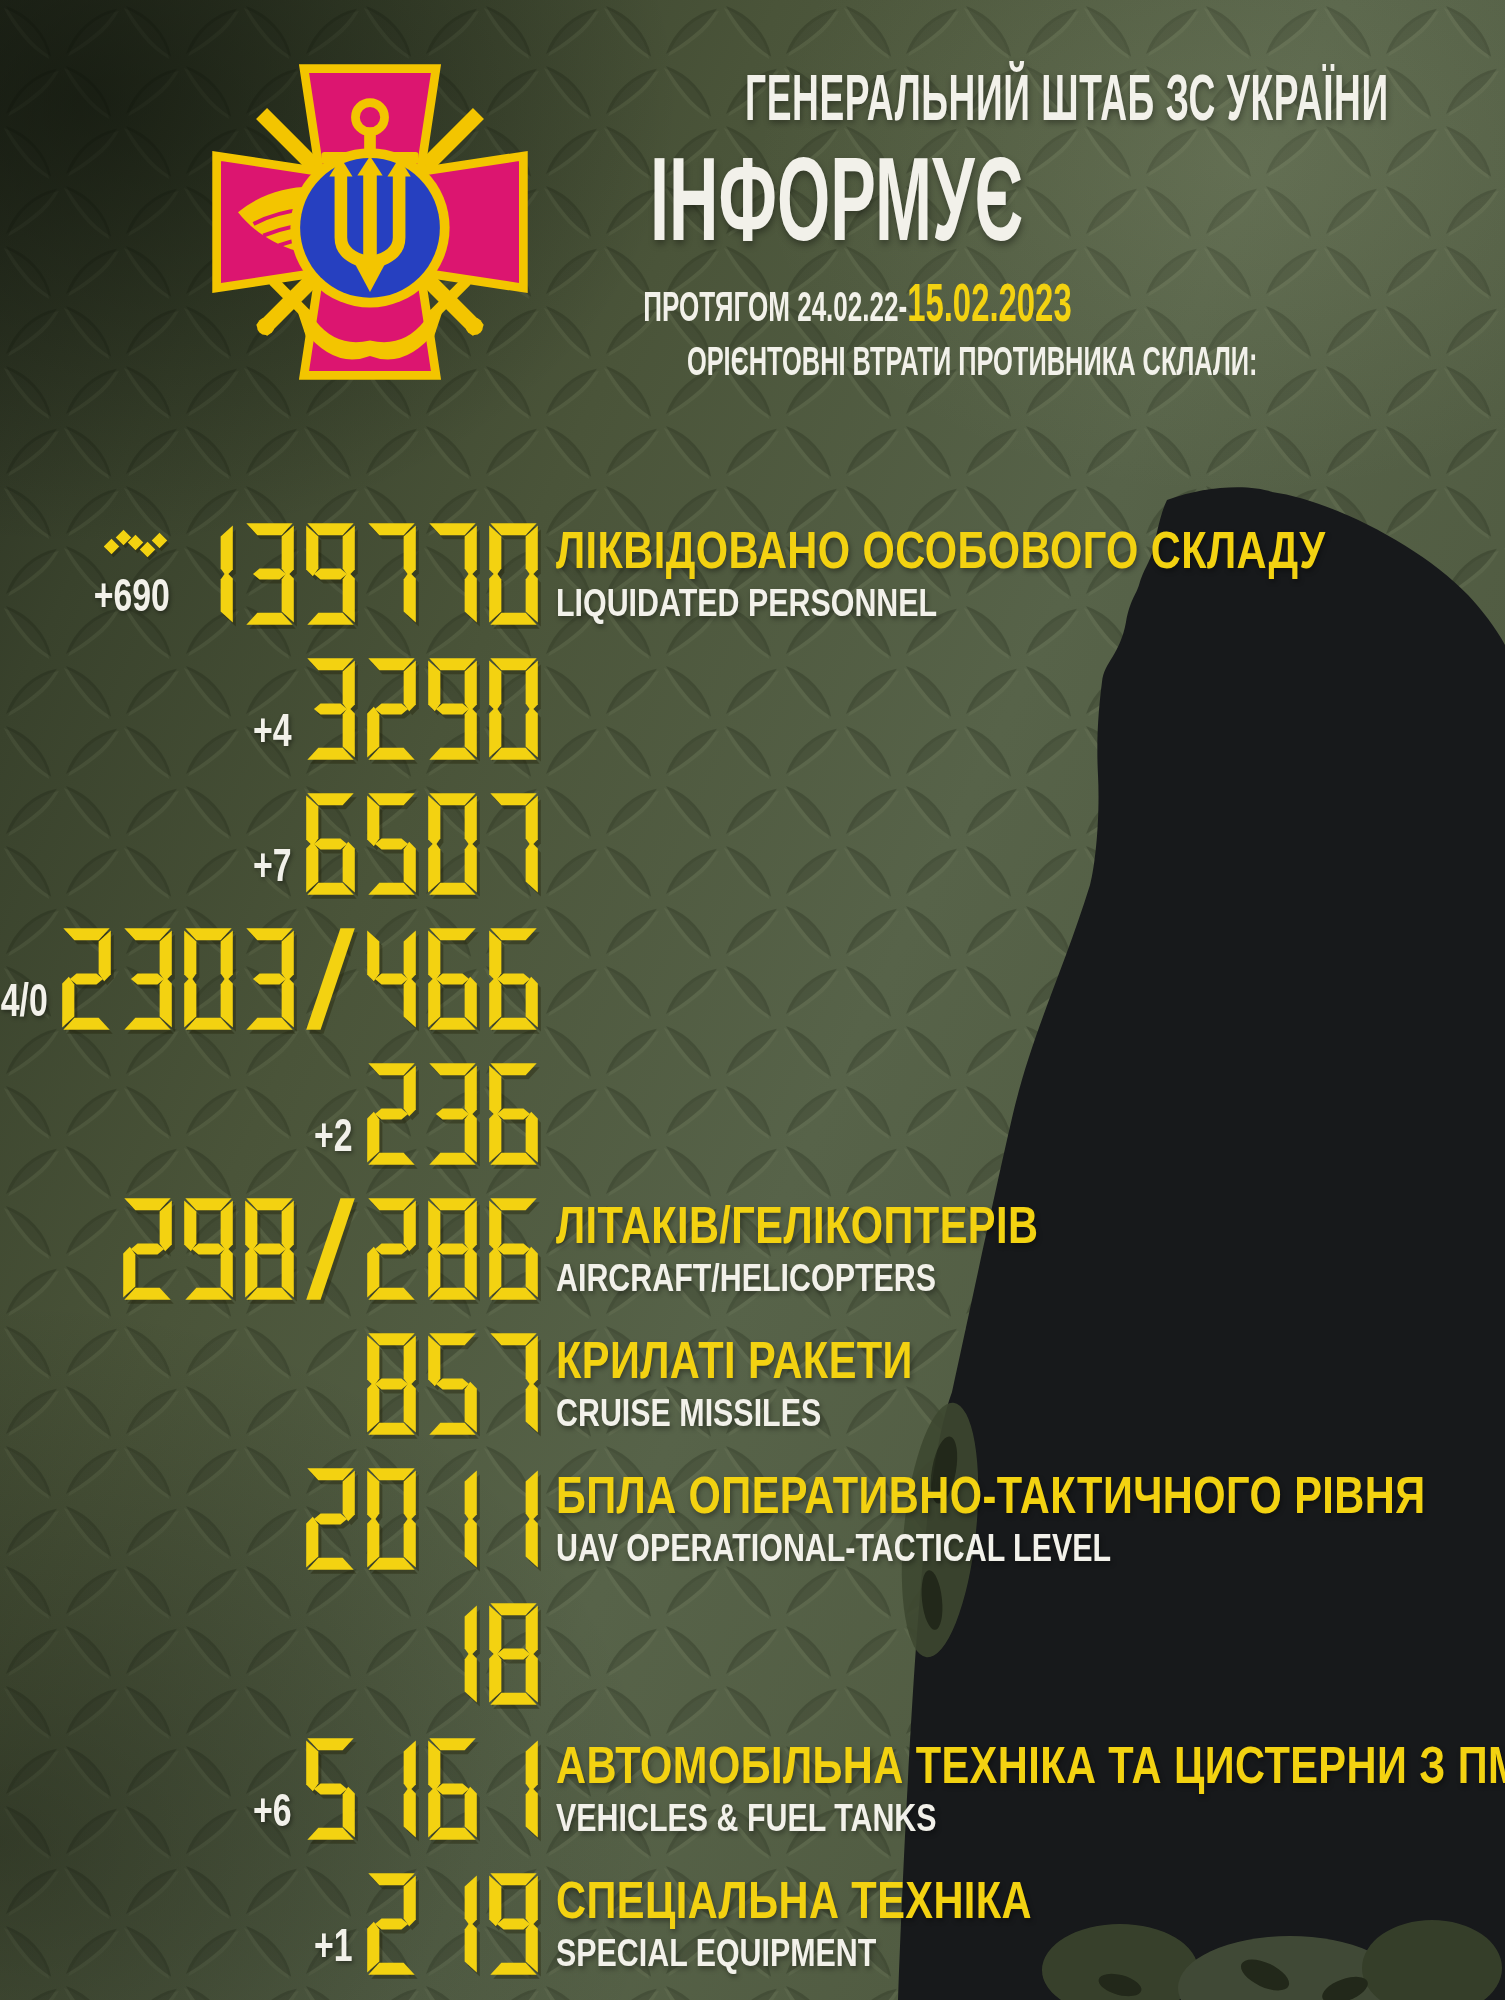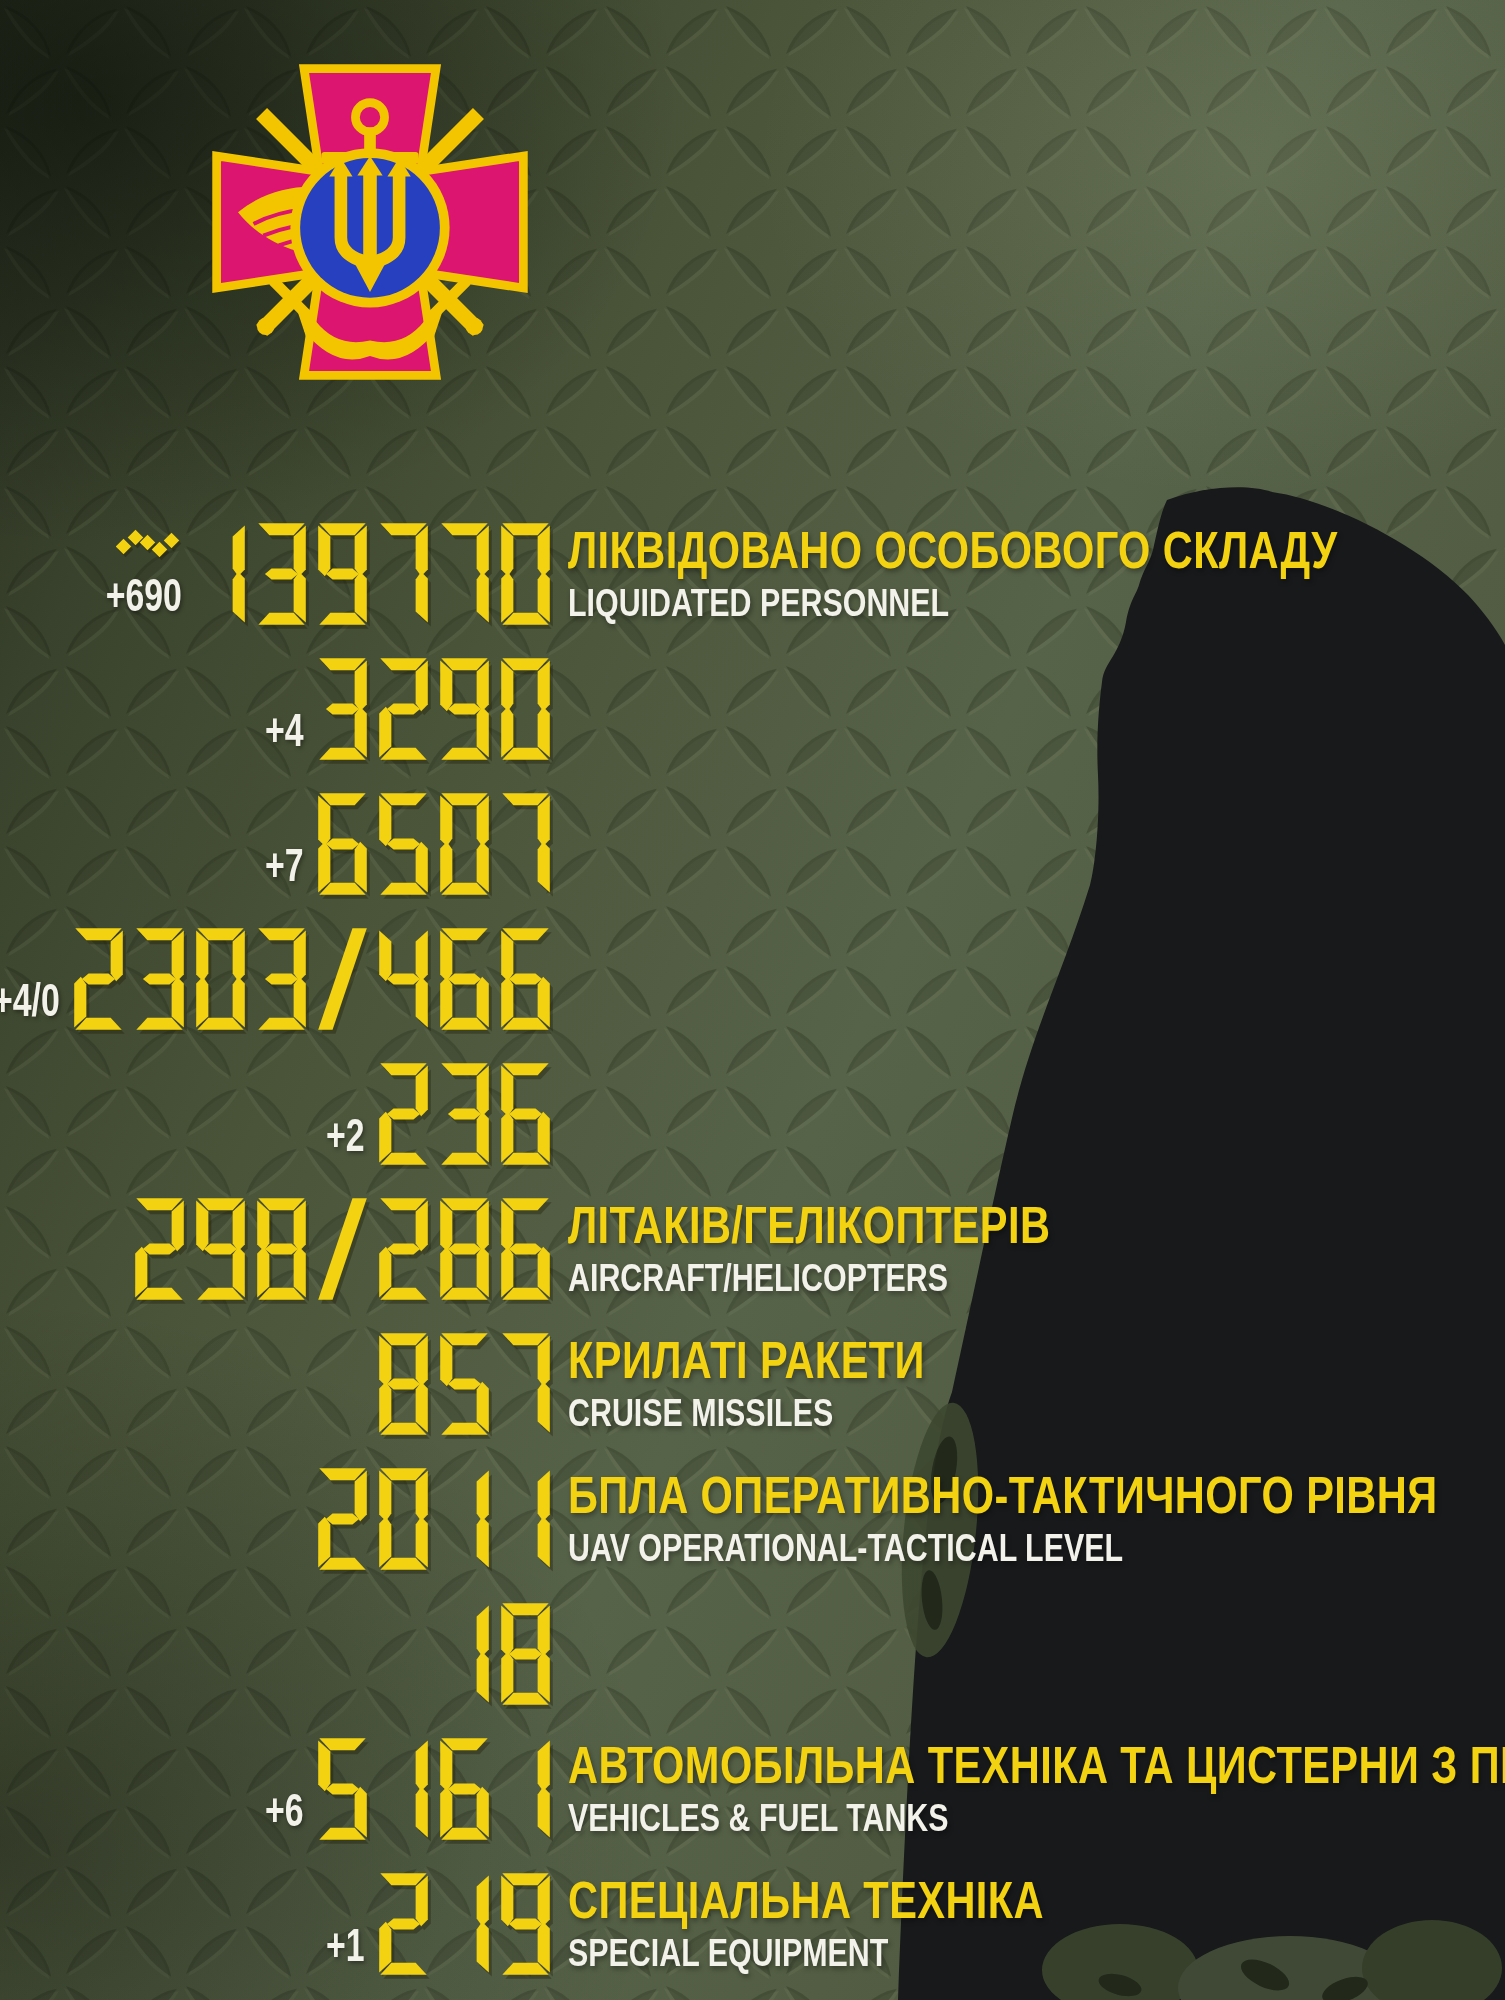--- a/index.html
+++ b/index.html
@@ -20,21 +20,21 @@
   .hdr{position:absolute;left:512px;top:66px;width:650px;text-align:center;color:#f2f1ea;}
   .cx{display:inline-block;transform-origin:50% 50%;white-space:nowrap;}
   .cx58{transform:scaleX(.58);}
   .cx62{transform:scaleX(.62);}
   .t1{font-size:64px;font-weight:bold;letter-spacing:1px;line-height:1.0;text-shadow:2px 3px 8px rgba(0,0,0,.35);}
   .t2{font-size:118px;font-weight:bold;line-height:1.0;margin-top:10px;text-shadow:2px 4px 10px rgba(0,0,0,.35);}
   .period{margin-top:18px;font-size:42px;font-weight:bold;line-height:1.0;}
   .period .pd{color:#f3d211;font-size:53px;}
   .intro{margin-top:12px;font-size:41px;font-weight:bold;line-height:1.0;}
   .list{position:absolute;left:0;top:506px;width:1505px;}
-  .row{display:flex;align-items:center;height:135px;padding-left:12px;}
+  .row{display:flex;align-items:center;height:135px;}
   .numcol{flex:0 0 540px;width:540px;display:flex;justify-content:flex-end;align-items:center;}
   .deltacol{display:flex;flex-direction:column;align-items:flex-end;justify-content:flex-end;align-self:stretch;padding-bottom:14px;margin-right:12px;gap:12px;}
   .delta{color:#f2f1ea;font-size:47px;font-weight:bold;line-height:.9;transform:scaleX(.72);transform-origin:100% 100%;white-space:nowrap;text-shadow:2px 2px 5px rgba(0,0,0,.4);}
   .tilde{width:66px;height:36px;filter:drop-shadow(2px 3px 0 rgba(30,26,0,.35));}
   .digits{display:flex;gap:8px;align-items:center;filter:drop-shadow(3px 4px 0 rgba(30,26,0,.35));}
   .dg{height:114px;width:53px;}
   .dg polygon{fill:#f3d211;}
   .labels{margin-left:16px;display:flex;flex-direction:column;justify-content:center;gap:9px;}
   .ua{color:#f3d211;font-size:52px;font-weight:bold;line-height:.95;letter-spacing:.5px;transform:scaleX(.8);transform-origin:0 50%;white-space:nowrap;text-shadow:2px 3px 6px rgba(0,0,0,.35);}
   .en{color:#f2f1ea;font-size:38px;font-weight:bold;line-height:.95;transform:scaleX(.8);transform-origin:0 50%;white-space:nowrap;text-shadow:2px 3px 6px rgba(0,0,0,.35);}
@@ -142,20 +142,28 @@
         <rect x="163" y="120" width="14" height="92"></rect>
         <polygon points="170,102 157,122 183,122"></polygon>
         <polygon points="170,242 155,214 185,214"></polygon>
         <polygon points="140,104 128,123 152,123"></polygon>
         <polygon points="200,104 188,123 212,123"></polygon>
       </g>
       <path fill="none" stroke="#f3c500" stroke-width="13" d="M140,120 L140,186 Q140,206 170,212 Q200,206 200,186 L200,120"></path>
     </g>
   </svg>
 
+  <div class="hdr">
+    <div class="t1"><span class="cx cx58">ГЕНЕРАЛЬНИЙ ШТАБ ЗС УКРАЇНИ</span></div>
+    <div class="t2"><span class="cx cx58">ІНФОРМУЄ</span></div>
+    <div class="period">
+      <span class="cx cx62"><span class="pp">ПРОТЯГОМ 24.02.22-</span><span class="pd">15.02.2023</span></span>
+    </div>
+    <div class="intro"><span class="cx cx62">ОРІЄНТОВНІ ВТРАТИ ПРОТИВНИКА СКЛАЛИ:</span></div>
+  </div>
 
   <div class="list" id="loss-list">
   <div class="row">
     <div class="numcol">
       <div class="deltacol">
             <svg class="tilde" viewBox="0 0 66 36">
               <g fill="#f3d211">
                 <rect x="2" y="15" width="11" height="11" transform="rotate(45 7.5 20.5)"></rect>
                 <rect x="14" y="6" width="11" height="11" transform="rotate(45 19.5 11.5)"></rect>
                 <rect x="26" y="11" width="11" height="11" transform="rotate(45 31.5 16.5)"></rect>

